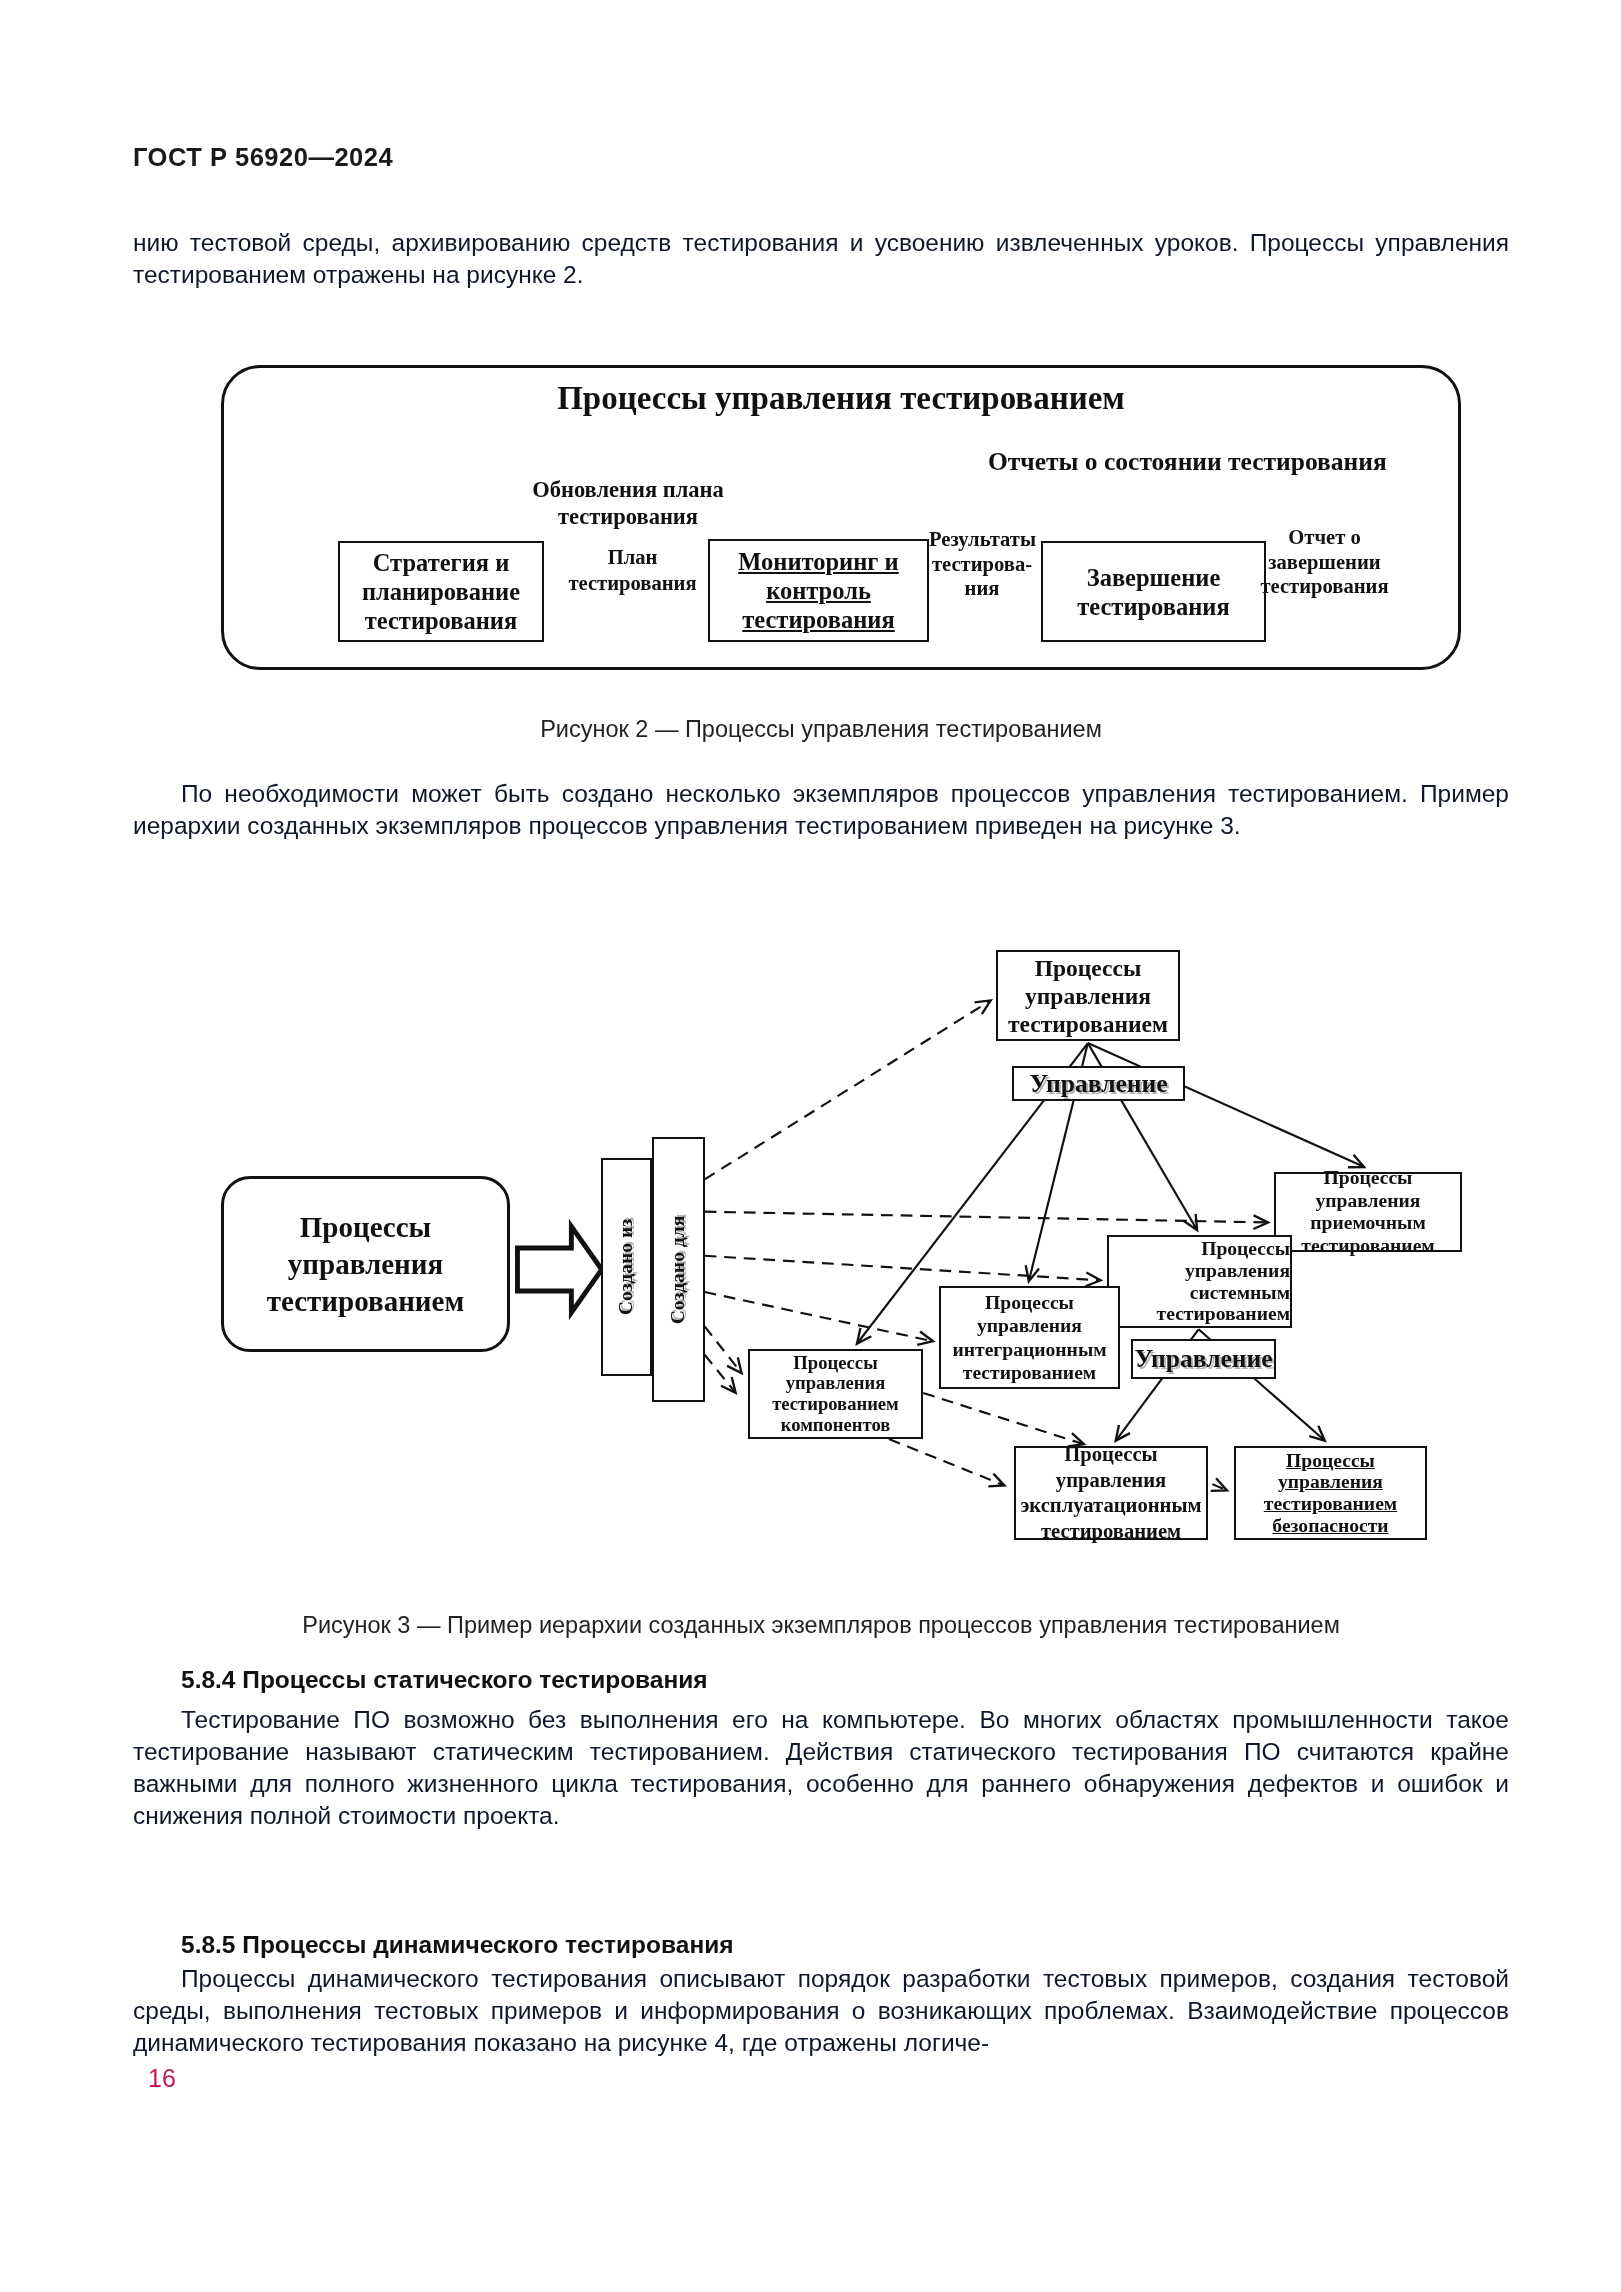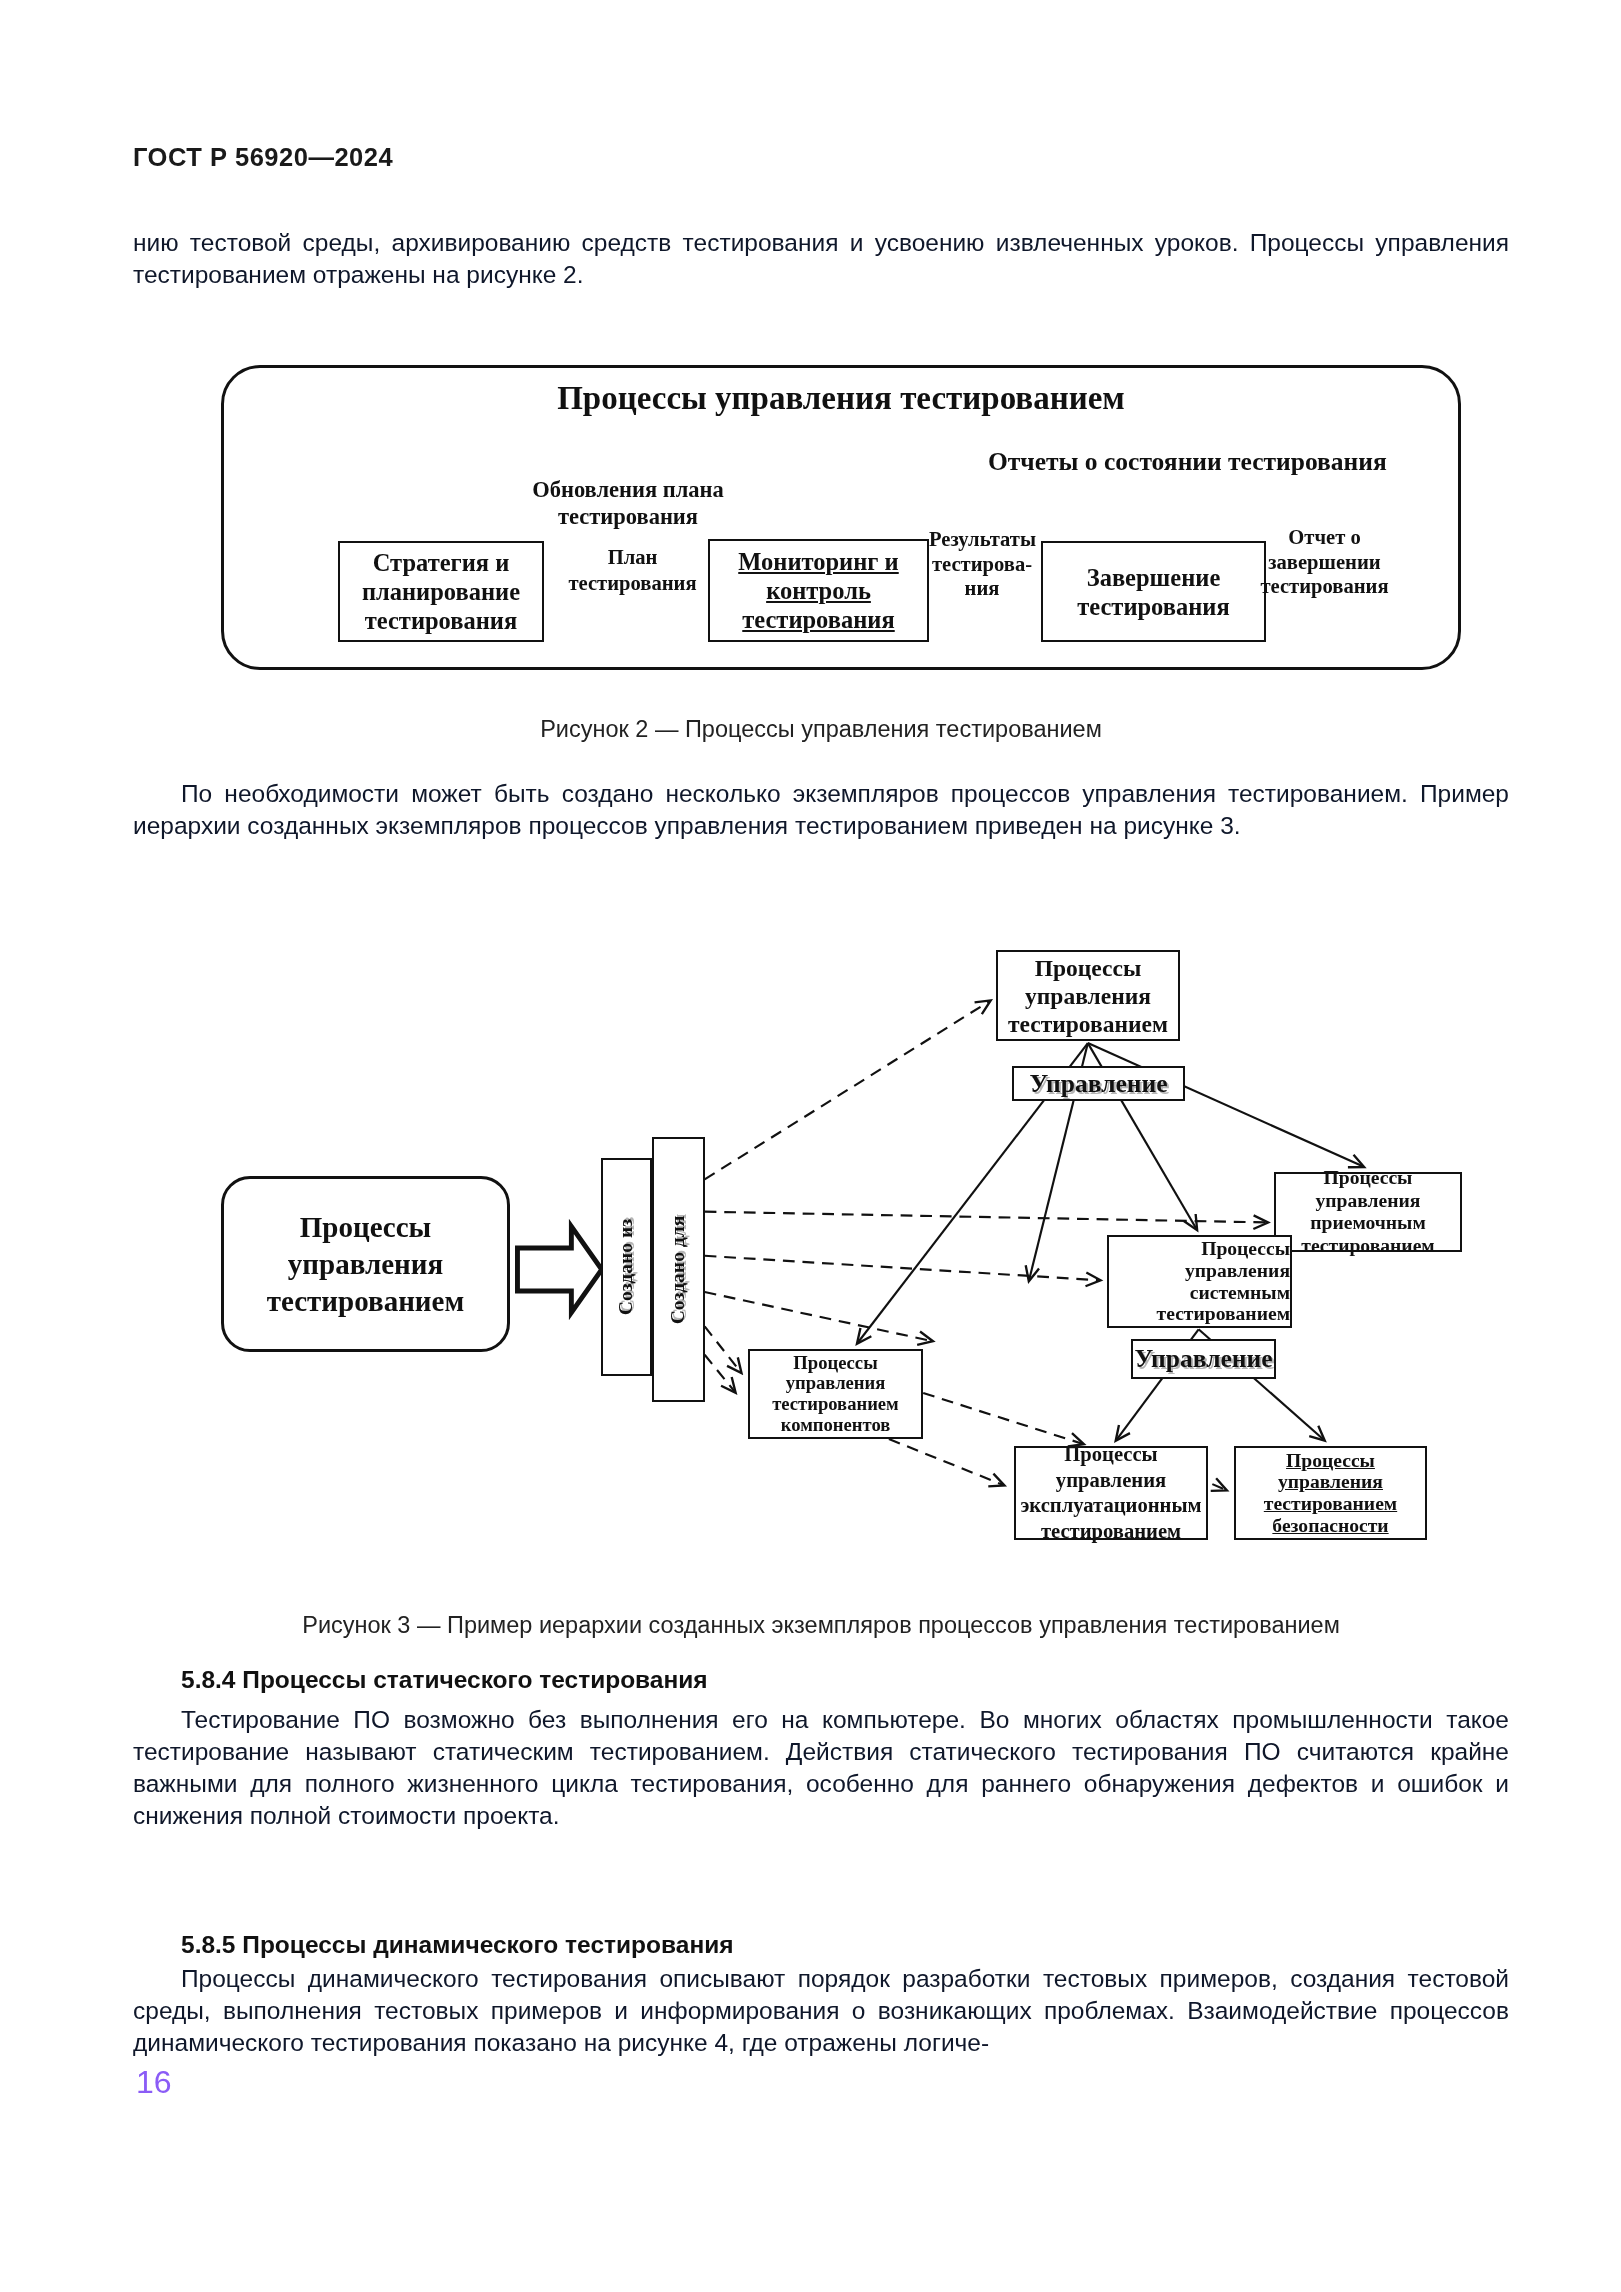--- a/index.html
+++ b/index.html
@@ -7,21 +7,21 @@
     position:relative;width:1621px;height:2293px;background:#ffffff;
     font-family:"Liberation Sans",sans-serif;color:#1a1a1a;overflow:hidden;
     margin:0 auto;
   }
   .hdr{position:absolute;left:133px;top:143px;font-size:25.5px;font-weight:bold;letter-spacing:0.5px;}
   .para{position:absolute;left:133px;width:1376px;font-size:24.5px;line-height:32px;
         text-align:justify;color:#0f172a;}
   .para.ind{text-indent:48px;}
   .caption{position:absolute;left:133px;width:1376px;text-align:center;font-size:23.5px;color:#222;}
   .h2{position:absolute;left:181px;font-size:24.5px;font-weight:bold;color:#111;}
-  .pagenum{position:absolute;left:136px;top:2064px;font-size:32px;color:#8b5cf6;}
+  .pagenum{position:absolute;left:148px;top:2064px;font-size:25px;color:#be185d;}
 
   
   svg.lines{position:absolute;left:0;top:0;}
   .dbox{
     position:absolute;box-sizing:border-box;background:#fff;border:2.9px solid #111;
     display:flex;align-items:center;justify-content:center;text-align:center;
     font-family:"Liberation Serif",serif;font-weight:bold;color:#111;
   }
   .dlabel{
     position:absolute;text-align:center;font-family:"Liberation Serif",serif;
@@ -120,20 +120,21 @@
   <div class="dbox bar" style="left:601px;top:1158px;width:51px;height:218px;">
     <span class="vtext">Создано из</span>
   </div>
   <div class="dbox bar" style="left:652px;top:1137px;width:53px;height:265px;">
     <span class="vtext">Создано для</span>
   </div>
   <div class="dbox" style="left:996px;top:950px;width:184px;height:91px;font-size:23.5px;line-height:28px;">Процессы управления тестированием</div>
   <div class="dbox mgmt" style="left:1012px;top:1066px;width:173px;height:35px;">Управление</div>
   <div class="dbox" style="left:1274px;top:1172px;width:188px;height:80px;font-size:19.6px;line-height:22.5px;">Процессы управления приемочным тестированием</div>
   <div class="dbox" style="left:1107px;top:1235px;width:185px;height:93px;font-size:19.6px;line-height:21.6px;text-align:right;">Процессы управления системным тестированием</div>
+  <div class="dbox" style="left:939px;top:1286px;width:181px;height:103px;font-size:19.6px;line-height:23.5px;">Процессы управления интеграционным тестированием</div>
   <div class="dbox" style="left:748px;top:1349px;width:175px;height:90px;font-size:18.6px;line-height:20.6px;">Процессы управления тестированием компонентов</div>
   <div class="dbox mgmt" style="left:1131px;top:1339px;width:145px;height:40px;">Управление</div>
   <div class="dbox" style="left:1014px;top:1446px;width:194px;height:94px;font-size:20.6px;line-height:25.5px;">Процессы управления эксплуатационным тестированием</div>
   <div class="dbox" style="left:1234px;top:1446px;width:193px;height:94px;font-size:19.6px;line-height:21.6px;text-decoration:underline;">Процессы управления тестированием безопасности</div>
 
   <div class="caption" style="top:1612px">Рисунок 3 — Пример иерархии созданных экземпляров процессов управления тестированием</div>
 
   <div class="h2" style="top:1666px">5.8.4 Процессы статического тестирования</div>
   <div class="para ind" style="top:1704px">Тестирование ПО возможно без выполнения его на компьютере. Во многих областях промышленности такое тестирование называют статическим тестированием. Действия статического тестирования ПО считаются крайне важными для полного жизненного цикла тестирования, особенно для раннего обнаружения дефектов и ошибок и снижения полной стоимости проекта.</div>
   <div class="h2" style="top:1931px">5.8.5 Процессы динамического тестирования</div>

